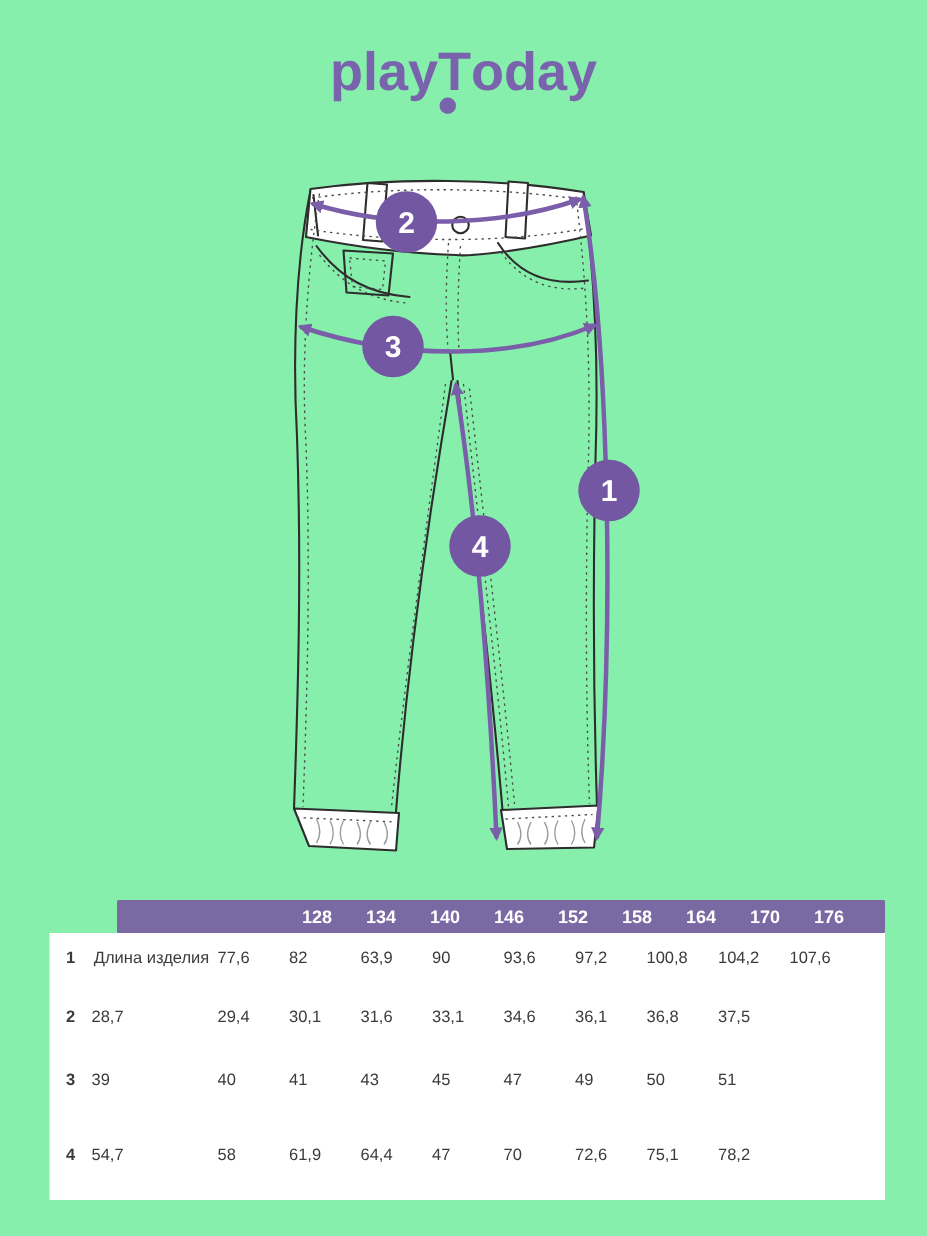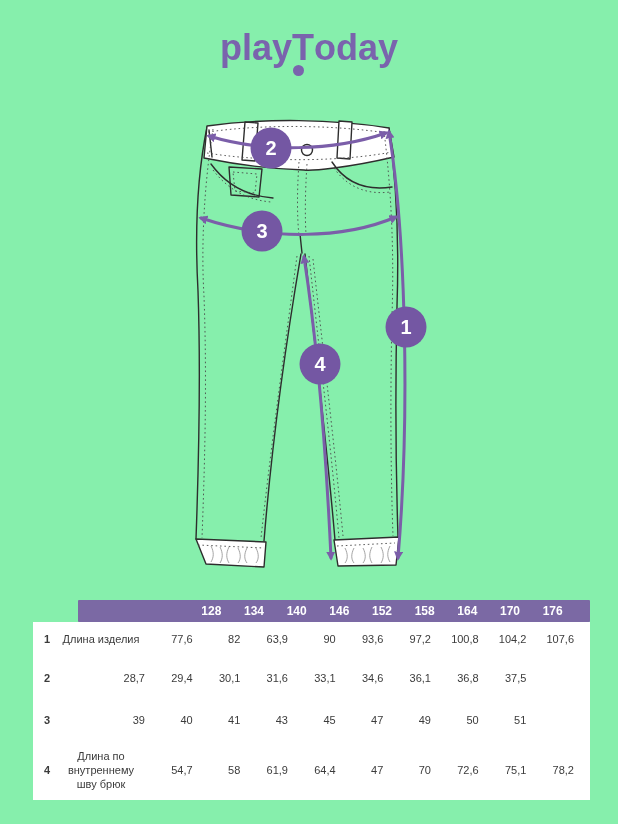--- a/index.html
+++ b/index.html
@@ -30,21 +30,21 @@
         padding-right:16px;box-sizing:border-box;align-items:center;}
   .thead{background:#7b69a4;height:22px;border-radius:1px;margin-left:45px;}
   .thead .sz{color:#fff;font-weight:bold;font-size:12px;text-align:center;line-height:22px;}
   .trow{background:#fff;}
   .r1{height:34px;}
   .r2{height:44px;}
   .r3{height:40px;}
   .r4{height:60px;}
   .c.num{font-weight:bold;text-align:center;}
   .c.lbl{text-align:center;line-height:1.3;padding-right:4px;}
-  .c.val{text-align:right;}
+  .c.val{text-align:left;}
 </style>
 </head>
 <body>
 
 <div class="page">
 
   <div class="logo">
     <span>play</span><span class="t-wrap"><span>T</span><span class="logo-dot"></span></span><span>oday</span>
   </div>
 
@@ -193,21 +193,20 @@
       <div class="c val">43</div>
       <div class="c val">45</div>
       <div class="c val">47</div>
       <div class="c val">49</div>
       <div class="c val">50</div>
       <div class="c val">51</div>
     </div>
 
     <div class="grid trow r4">
       <div class="c num">4</div>
-      <div class="c lbl">Длина по внутреннему шву брюк</div>
       <div class="c val">54,7</div>
       <div class="c val">58</div>
       <div class="c val">61,9</div>
       <div class="c val">64,4</div>
       <div class="c val">47</div>
       <div class="c val">70</div>
       <div class="c val">72,6</div>
       <div class="c val">75,1</div>
       <div class="c val">78,2</div>
     </div>

